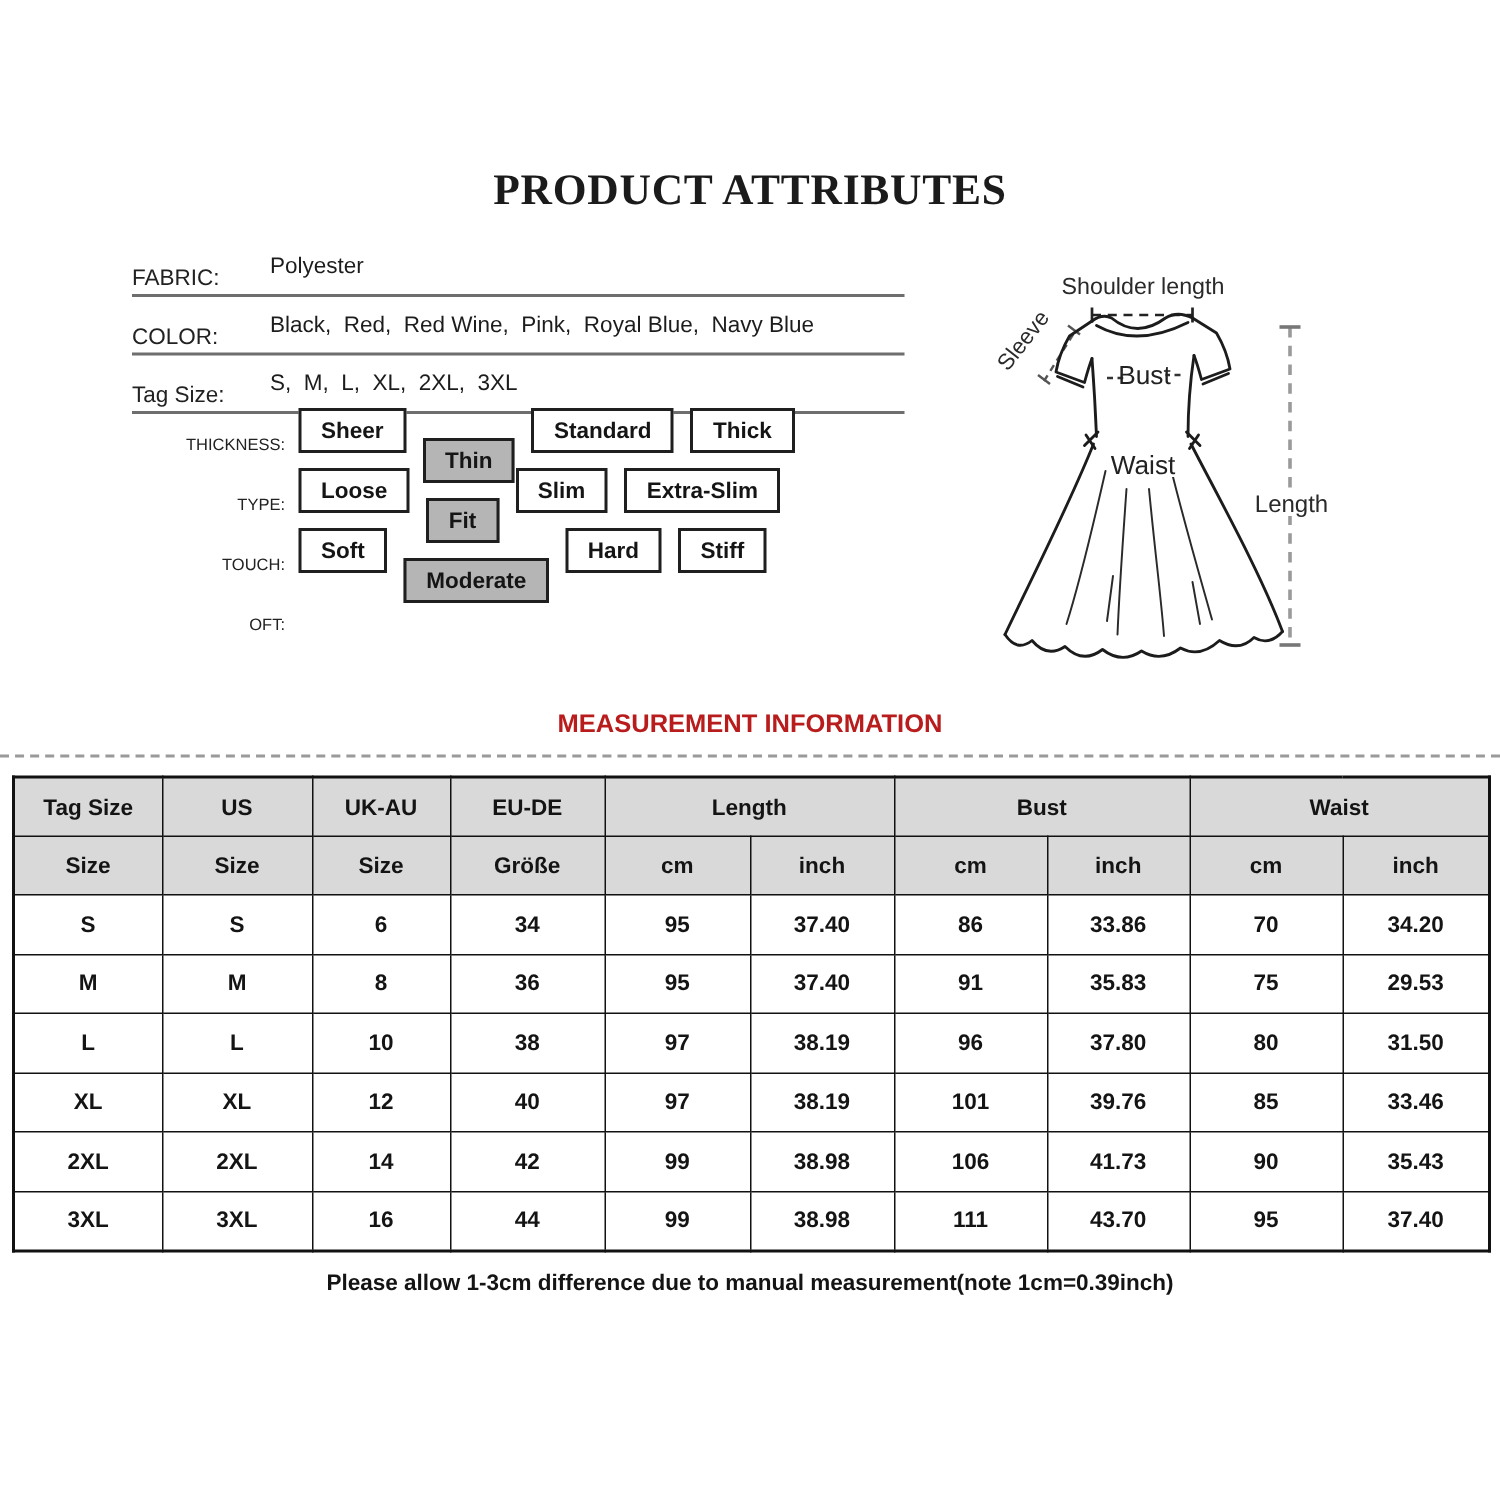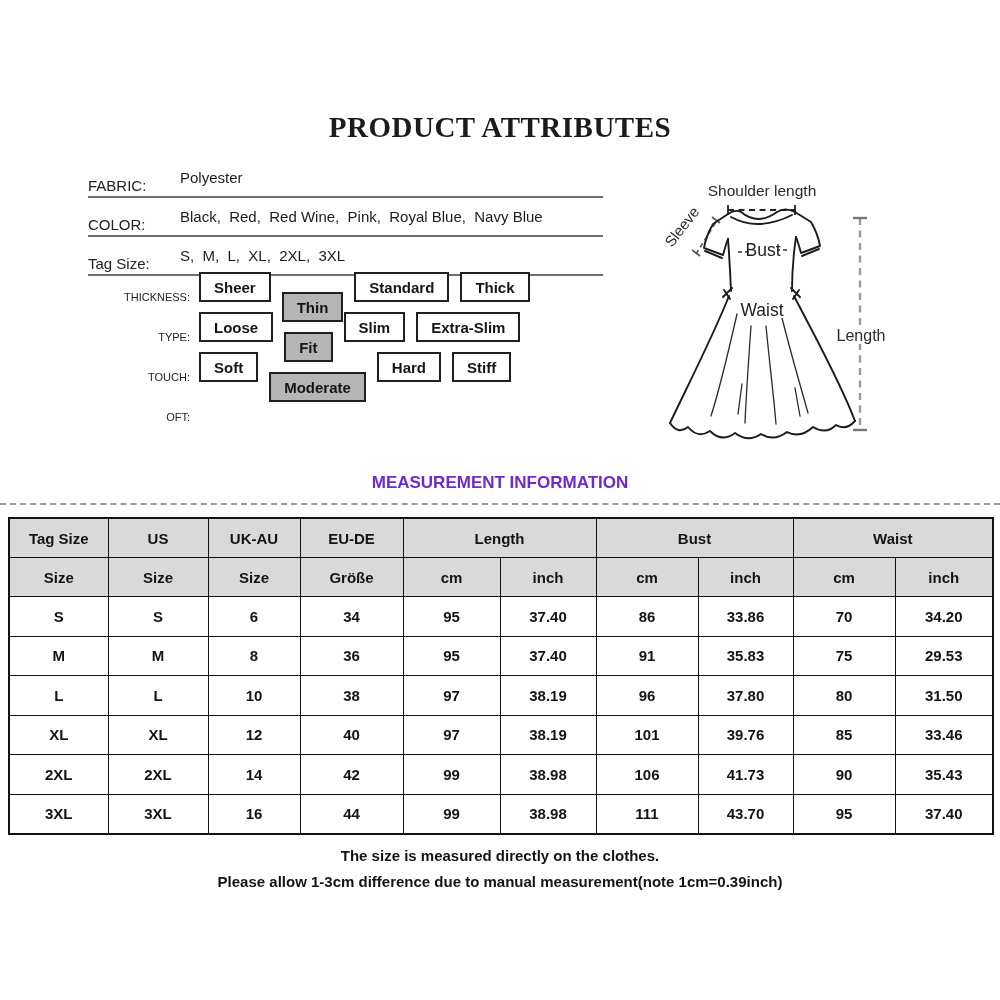--- a/index.html
+++ b/index.html
@@ -37,21 +37,21 @@
     border:2px solid #1f1f1f;background:#ffffff;
     height:26px;padding:0 13px;
     font-size:15px;font-weight:bold;color:#151515;
   }
   .opt-box.selected{background:var(--selected-bg,#b5b5b5);margin-top:20px;}
   
   .diagram{position:absolute;left:650px;top:176px;width:270px;height:300px;}
   
   .section-title{
     position:absolute;top:473px;left:0;width:1000px;
-    text-align:center;font-size:17px;font-weight:bold;color:#6d28d9;
+    text-align:center;font-size:17px;font-weight:bold;color:#b91c1c;
   }
   .dashed-rule{
     position:absolute;top:503px;left:0;width:1000px;height:0;
     border-top:2px dashed #9a9a9a;
   }
   
   .table-wrap{position:absolute;left:8px;top:517px;width:816px;}
   table.size-table{
     border-collapse:collapse;width:100%;table-layout:fixed;
     border:2px solid #111;
@@ -303,17 +303,16 @@
             <td>111</td>
             <td>43.70</td>
             <td>95</td>
             <td>37.40</td>
           </tr>
         </tbody>
     </table>
   </div>
 
   <div class="footer">
-    <p class="line">The size is measured directly on the clothes.</p>
     <p class="line">Please allow 1-3cm difference due to manual measurement(note 1cm=0.39inch)</p>
   </div>
 
 </div>
 
 </body></html>

